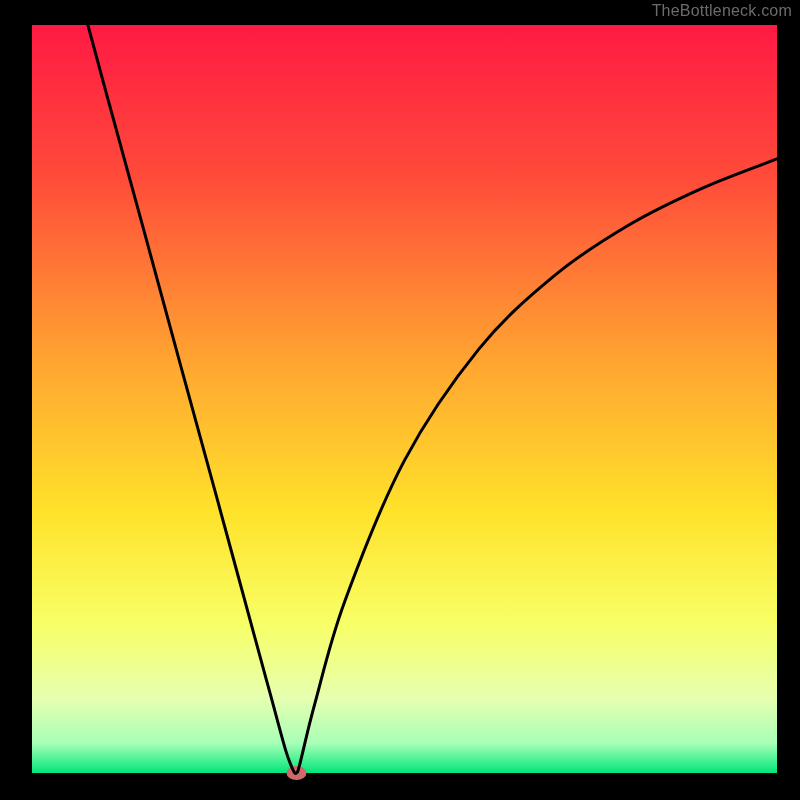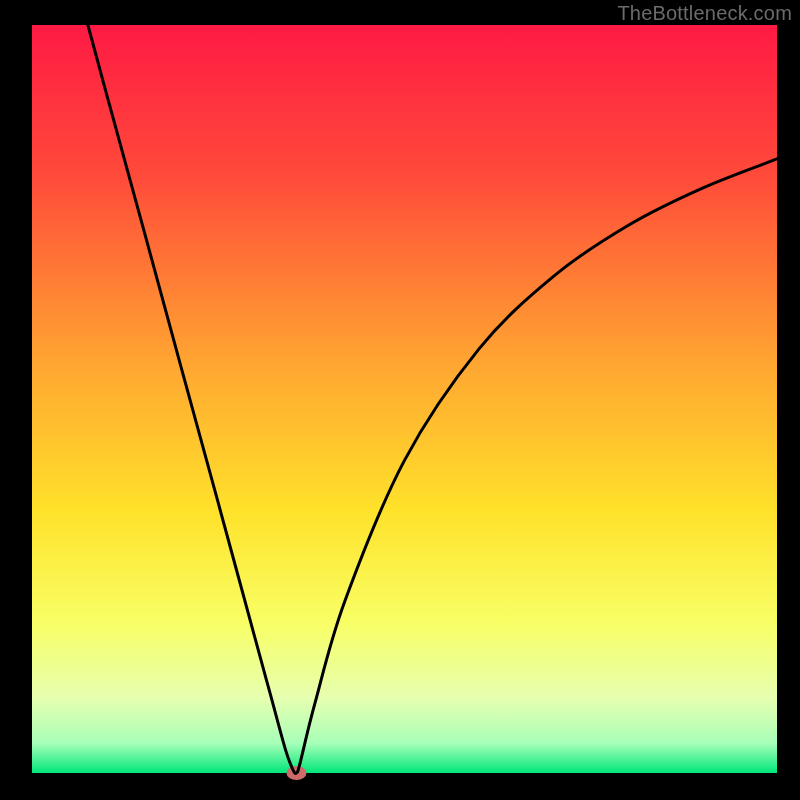--- a/index.html
+++ b/index.html
@@ -14,21 +14,21 @@
   .container {
     position: relative;
     width: 800px;
     height: 800px;
   }
   .watermark {
     position: absolute;
     top: 2px;
     right: 8px;
     color: #6b6b6b;
-    font-size: 20px;
+    font-size: 16px;
     font-weight: 400;
     z-index: 5;
     letter-spacing: 0.2px;
   }
   svg {
     position: absolute;
     top: 0;
     left: 0;
   }
 </style>

